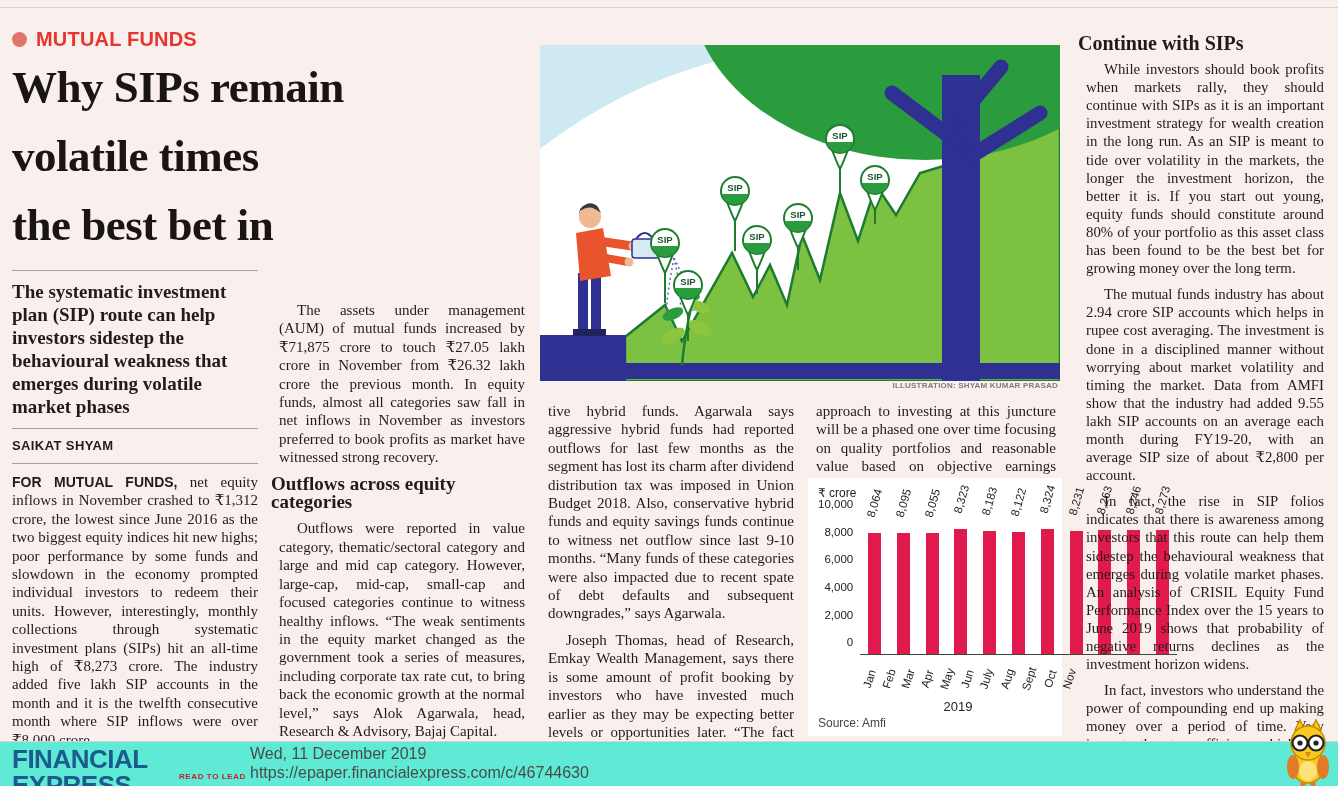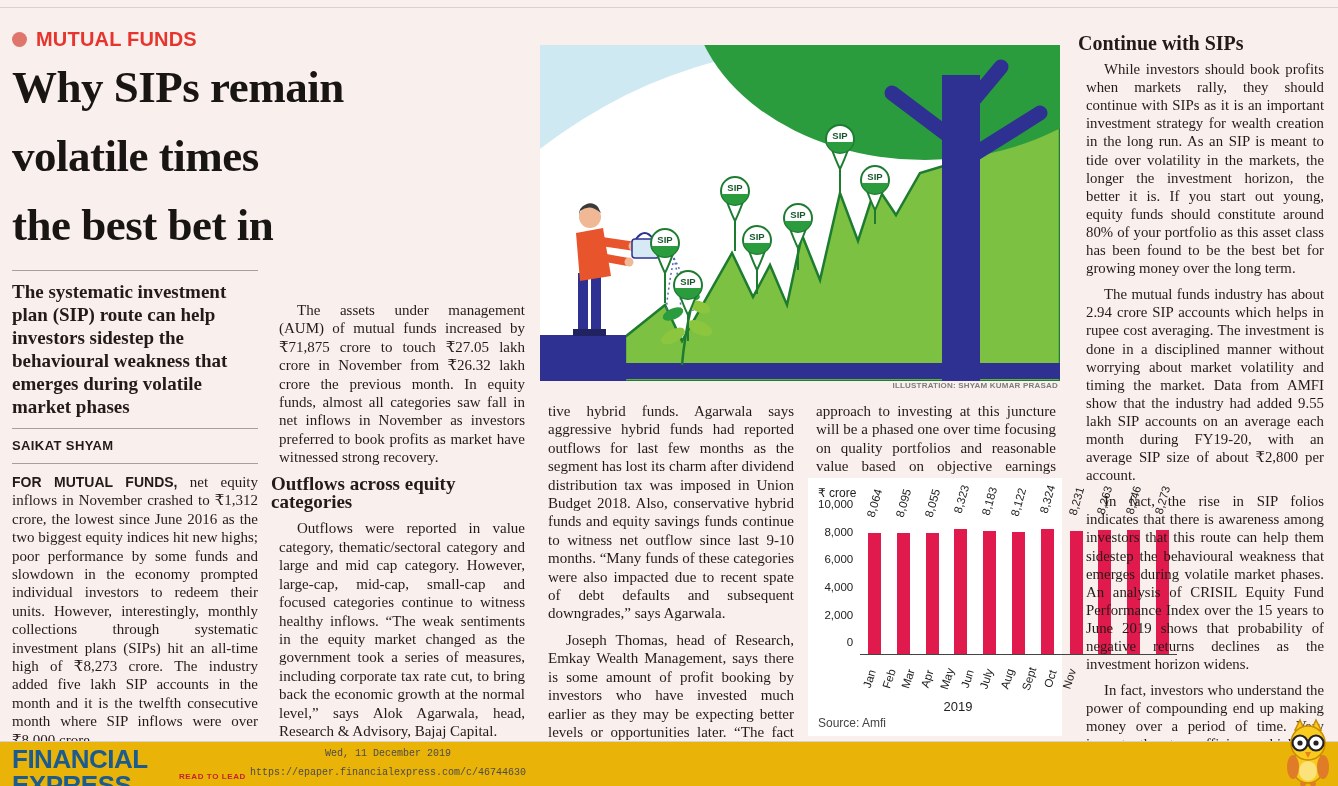--- a/index.html
+++ b/index.html
@@ -48,29 +48,29 @@
   .bar-val{font-size:11.5px;color:#222;white-space:nowrap;transform:rotate(-74deg);height:12px;
            margin-bottom:24px;}
   .bar{width:13px;}
   .months{display:flex;margin-left:44px;height:44px;}
   .bar-month{flex:1;text-align:center;}
   .bar-month span{display:inline-block;font-size:11.5px;color:#222;white-space:nowrap;
            transform:rotate(-72deg) translateX(-6px);margin-top:12px;}
   .chart-xlabel{margin-left:44px;text-align:center;font-size:13px;color:#222;}
   .chart-source{position:absolute;left:10px;bottom:6px;font-size:12px;color:#444;}
   
-  .footer{position:absolute;left:0;bottom:0;width:1338px;height:44px;background:#eab308;
+  .footer{position:absolute;left:0;bottom:0;width:1338px;height:44px;background:#5eead4;
           border-top:1px solid #d9d2ce;}
   .fe-logo{position:absolute;left:12px;top:4px;width:234px;font-family:"Liberation Sans","DejaVu Sans",sans-serif;
            font-weight:bold;font-size:26px;letter-spacing:-.5px;color:#1b5b8d;line-height:26px;}
   .fe-tag{position:absolute;left:12px;top:30px;width:234px;text-align:right;
           font-family:"Liberation Sans","DejaVu Sans",sans-serif;font-weight:bold;font-size:8px;
           letter-spacing:.6px;color:#c22330;}
-  .foot-mono{position:absolute;left:250px;top:2px;font-family:Liberation Mono, monospace;
-             font-size:10px;line-height:19px;color:#4b4b4b;white-space:pre;text-align:center;}
+  .foot-mono{position:absolute;left:250px;top:2px;font-family:Liberation Sans, sans-serif;
+             font-size:16px;line-height:19px;color:#4b4b4b;white-space:pre;}
   .foot-mono a{color:#4b4b4b;text-decoration:none;}
   .owl{position:absolute;right:2px;bottom:0;}
 </style>
 </head>
 <body>
 
 <div id="page">
   <div class="toprule"></div>
 
   <div class="col1">

